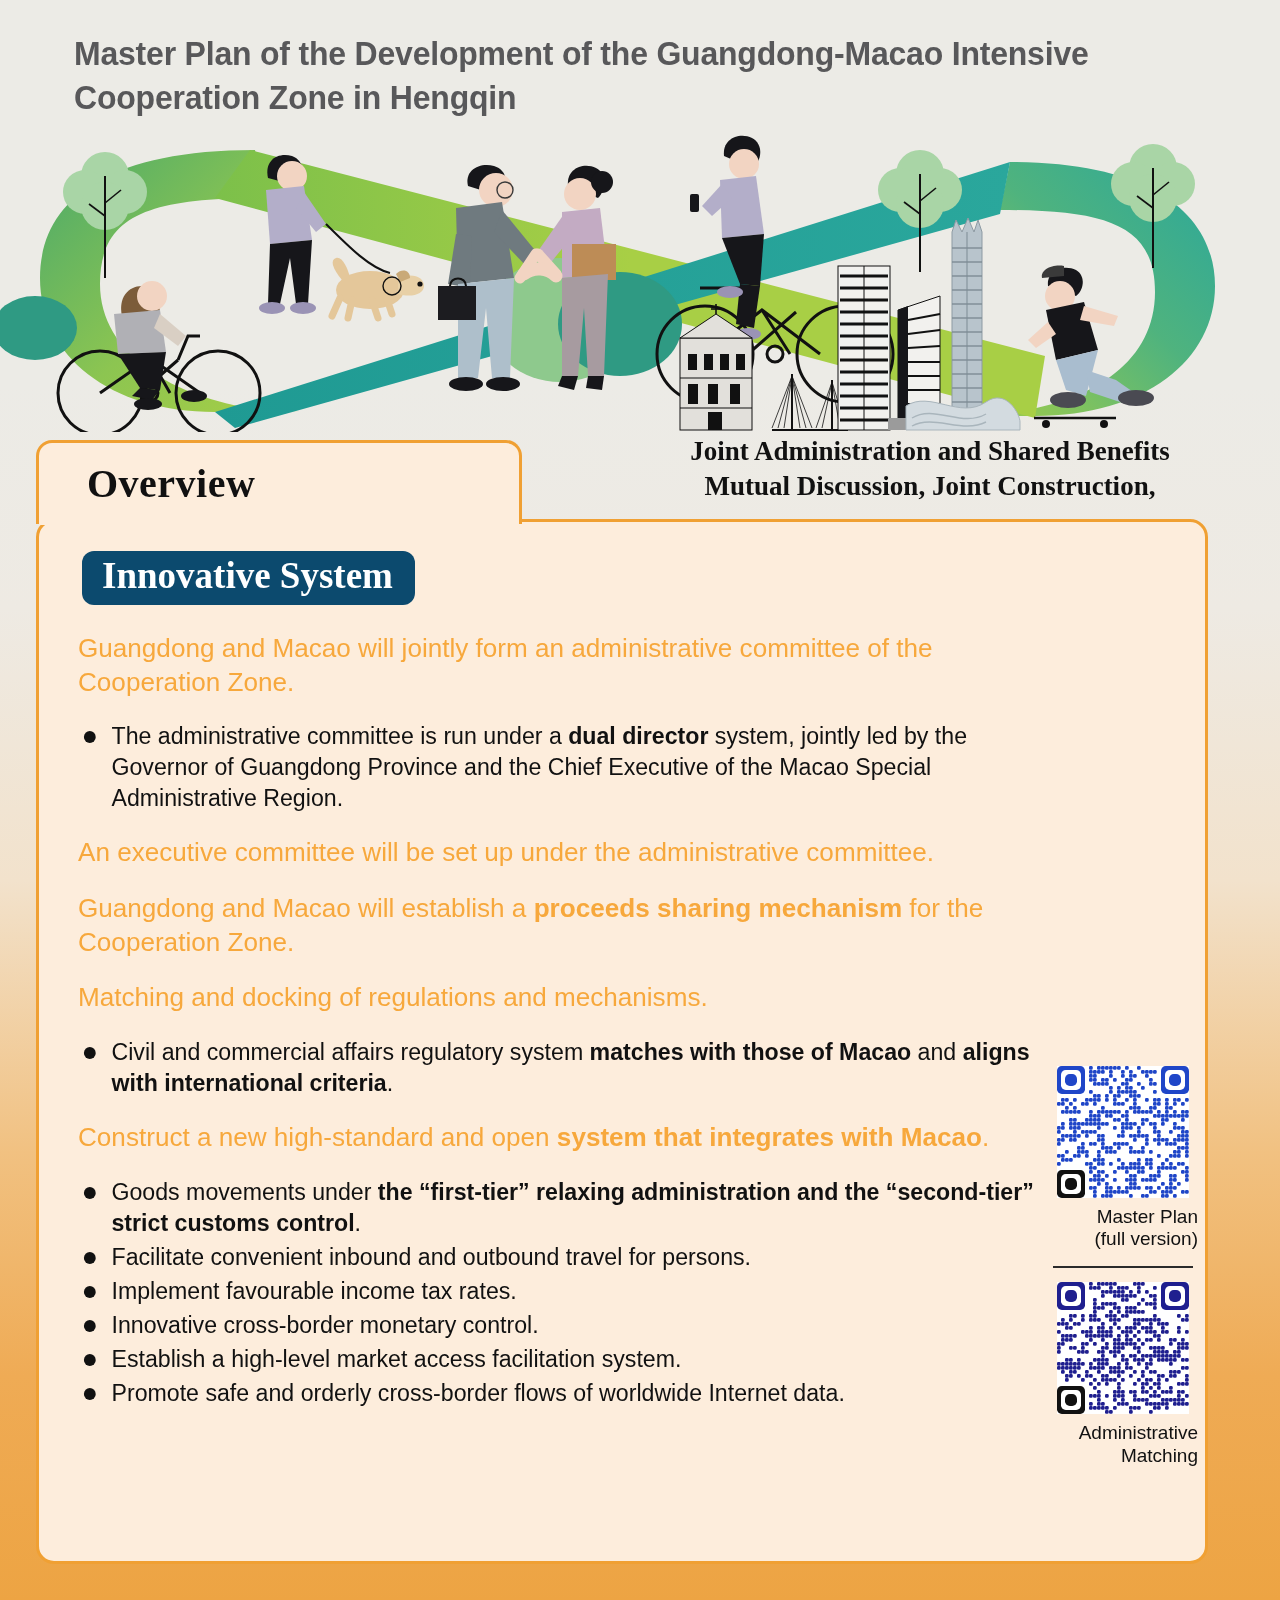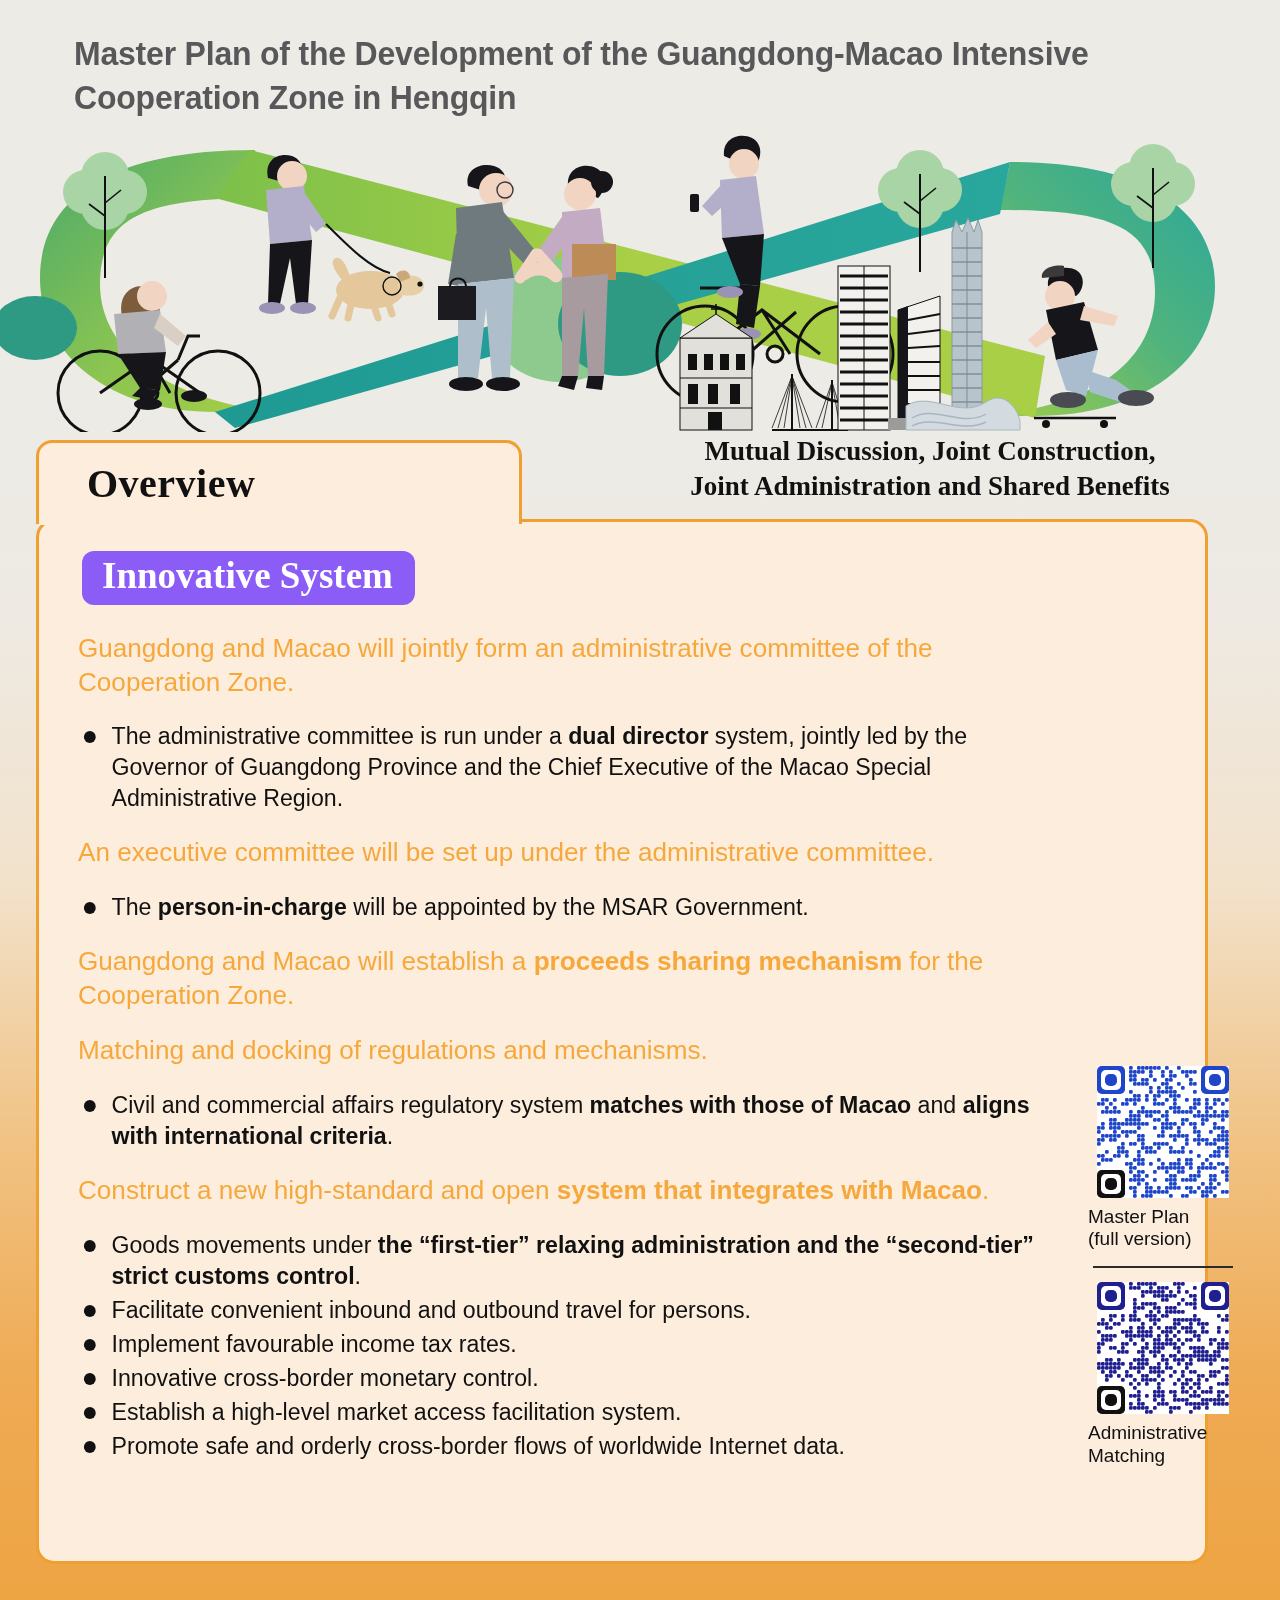--- a/index.html
+++ b/index.html
@@ -54,21 +54,21 @@
   }
   
   #tab-seam {
     position:absolute; left:39px; top:517px; width:480px; height:8px;
     background:#fdeddc; z-index:4;
   }
 
   
   #badge {
     position:absolute; left:82px; top:551px; width:auto;
-    background:#8b5cf6; border-radius:12px;
+    background:#0c4a6e; border-radius:12px;
     padding:5px 22px 9px 20px; z-index:5;
   }
   #badge-label {
     font-family:"Liberation Serif", serif; font-weight:bold;
     font-size:37px; color:#ffffff; line-height:1.08;
   }
 
   
   #content {
     position:absolute; left:78px; top:632px; width:980px; z-index:5;
@@ -89,22 +89,22 @@
     transform:scaleX(0.985); transform-origin:left top;
   }
   ul.blist li .dot {
     position:absolute; left:6px; top:10px;
     width:12px; height:12px; background:#111; border-radius:50%;
   }
   ul.blist li b { font-weight:bold; }
 
   
   #qr-col {
-    position:absolute; left:1088px; top:1066px; width:150px;
-    z-index:6; text-align:left;
+    position:absolute; left:1048px; top:1066px; width:150px;
+    z-index:6; text-align:right;
   }
   .qr-box {
     width:132px; height:132px; background:#ffffff;
     margin:0 auto; position:relative; overflow:hidden;
   }
   .qr-caption {
     font-size:19px; line-height:1.17; color:#111; margin-top:8px;
   }
   #qr-sep {
     width:140px; height:2px; background:#2b2b2b;
@@ -366,43 +366,40 @@
       <ellipse cx="1068" cy="272" rx="18" ry="8" fill="#4a4a52"></ellipse>
       <ellipse cx="1136" cy="270" rx="18" ry="8" fill="#4a4a52"></ellipse>
       <path d="M1034,290 L1116,290" stroke="#111" stroke-width="2.5"></path>
       <circle cx="1046" cy="296" r="4" fill="#111"></circle>
       <circle cx="1104" cy="296" r="4" fill="#111"></circle>
     </g>
   </svg>
 </div>
 
 <div id="slogan">
+  <div>Joint Administration and Shared Benefits</div>
   <div>Mutual Discussion, Joint Construction,</div>
-  <div>Joint Administration and Shared Benefits</div>
 </div>
 
 <div id="panel"></div>
 <div id="tab">
   <div id="tab-label">Overview</div>
 </div>
 <div id="tab-seam"></div>
 
 <div id="badge">
   <div id="badge-label">Innovative System</div>
 </div>
 
 <div id="content">
     <div class="head"><span>Guangdong and Macao will jointly form an administrative committee of the Cooperation Zone.</span></div>
     <ul class="blist">
       <li><span class="dot"></span><span>The administrative committee is run under a </span><b>dual director</b><span> system, jointly led by the Governor of Guangdong Province and the Chief Executive of the Macao Special Administrative Region.</span></li>
     </ul>
     <div class="head"><span>An executive committee will be set up under the administrative committee.</span></div>
-    <ul class="blist">
-      <li><span class="dot"></span><span>The </span><b>person-in-charge</b><span> will be appointed by the MSAR Government.</span></li>
-    </ul>
     <div class="head"><span>Guangdong and Macao will establish a </span><b style="color: rgb(247, 168, 60);">proceeds sharing mechanism</b><span> for the Cooperation Zone.</span></div>
     <div class="head"><span>Matching and docking of regulations and mechanisms.</span></div>
     <ul class="blist">
       <li><span class="dot"></span><span>Civil and commercial affairs regulatory system </span><b>matches with those of Macao</b><span> and </span><b>aligns with international criteria</b><span>.</span></li>
     </ul>
     <div class="head"><span>Construct a new high-standard and open </span><b style="color: rgb(247, 168, 60);">system that integrates with Macao</b><span>.</span></div>
     <ul class="blist">
       <li><span class="dot"></span><span>Goods movements under </span><b>the “first-tier” relaxing administration and the “second-tier” strict customs control</b><span>.</span></li>
       <li><span class="dot"></span><span>Facilitate convenient inbound and outbound travel for persons.</span></li>
       <li><span class="dot"></span><span>Implement favourable income tax rates.</span></li>

